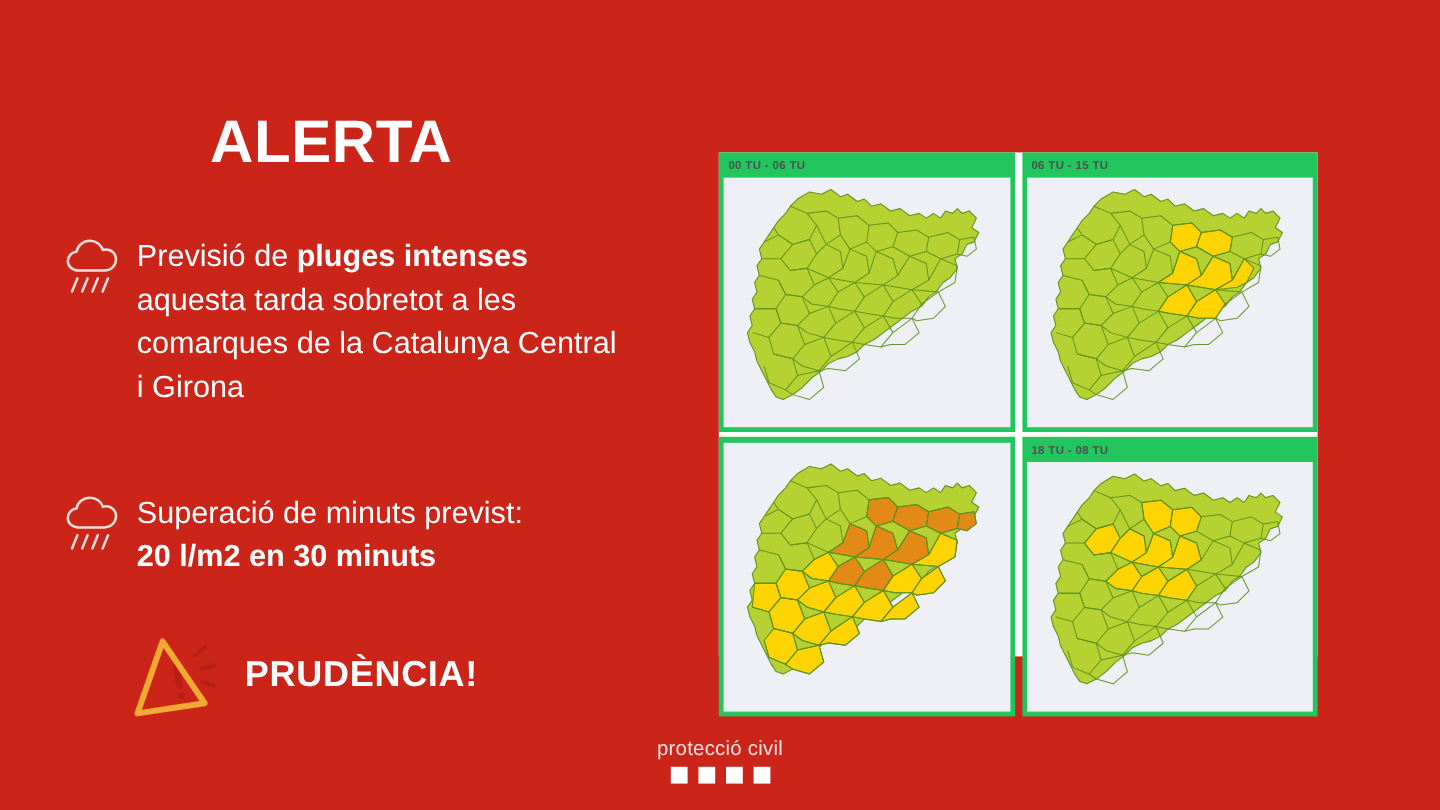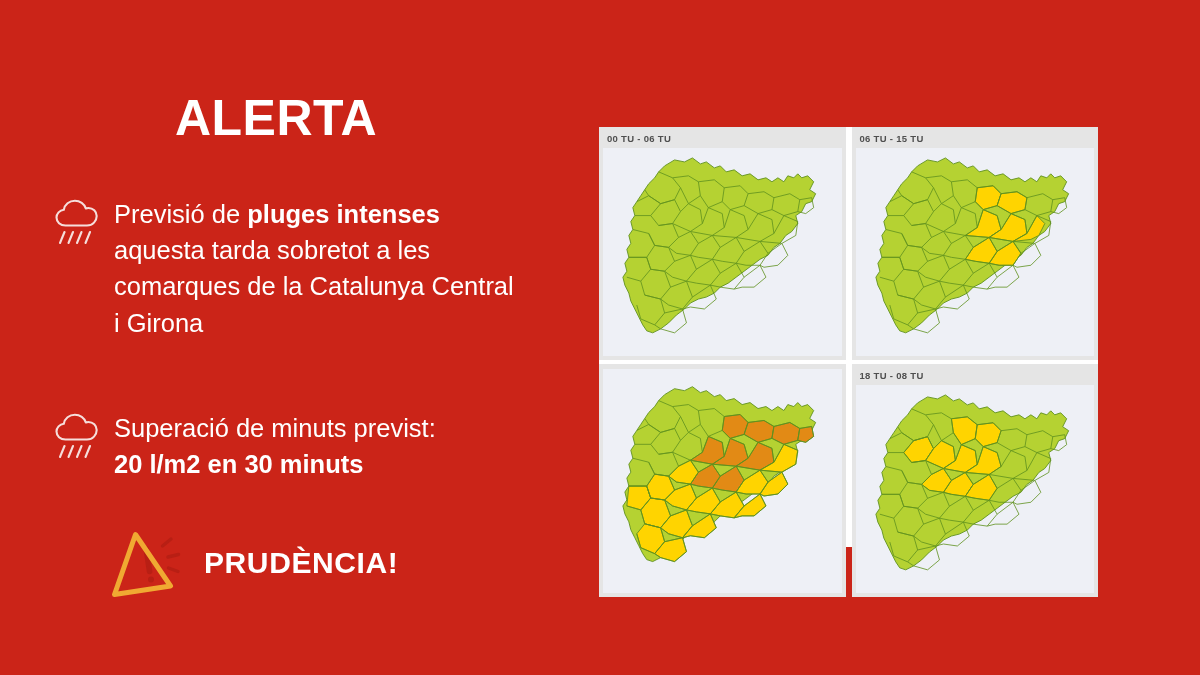--- a/index.html
+++ b/index.html
@@ -134,21 +134,21 @@
     display: grid;
     grid-template-columns: 1fr 1fr;
     grid-template-rows: 1fr 1fr;
     column-gap: 6px;
     row-gap: 4px;
     padding: 0;
     box-sizing: border-box;
   }
   .map-panel {
     position: relative;
-    background: #e5e5e5;
+    background: #22c55e;
     padding: 5px 0 4px 0;
     box-sizing: border-box;
     display: flex;
     flex-direction: column;
   }
   .map-label {
     color: #4f4f4f;
     font-size: 9.5px;
     font-weight: 700;
     letter-spacing: 0.3px;
@@ -460,14 +460,23 @@
               <path d="M26 110 L44 110 L48 122 L38 134 L24 130"></path>
               <path d="M30 82 L46 86 L52 98 L44 110 L26 110"></path>
               <path d="M34 54 L46 48 L58 56 L48 68 L32 68"></path>
             </g>
           </g>
         </svg>
       </div>
     </div>
   </div>
 
+  <div class="footer-logo">
+    <span class="logo-text">protecció civil</span>
+    <span class="logo-squares">
+      <span style="background: rgb(255, 255, 255);"></span>
+      <span style="background: rgb(255, 255, 255);"></span>
+      <span style="background: rgb(255, 255, 255);"></span>
+      <span style="background: rgb(255, 255, 255);"></span>
+    </span>
+  </div>
 
 </div>
 
 </body></html>

